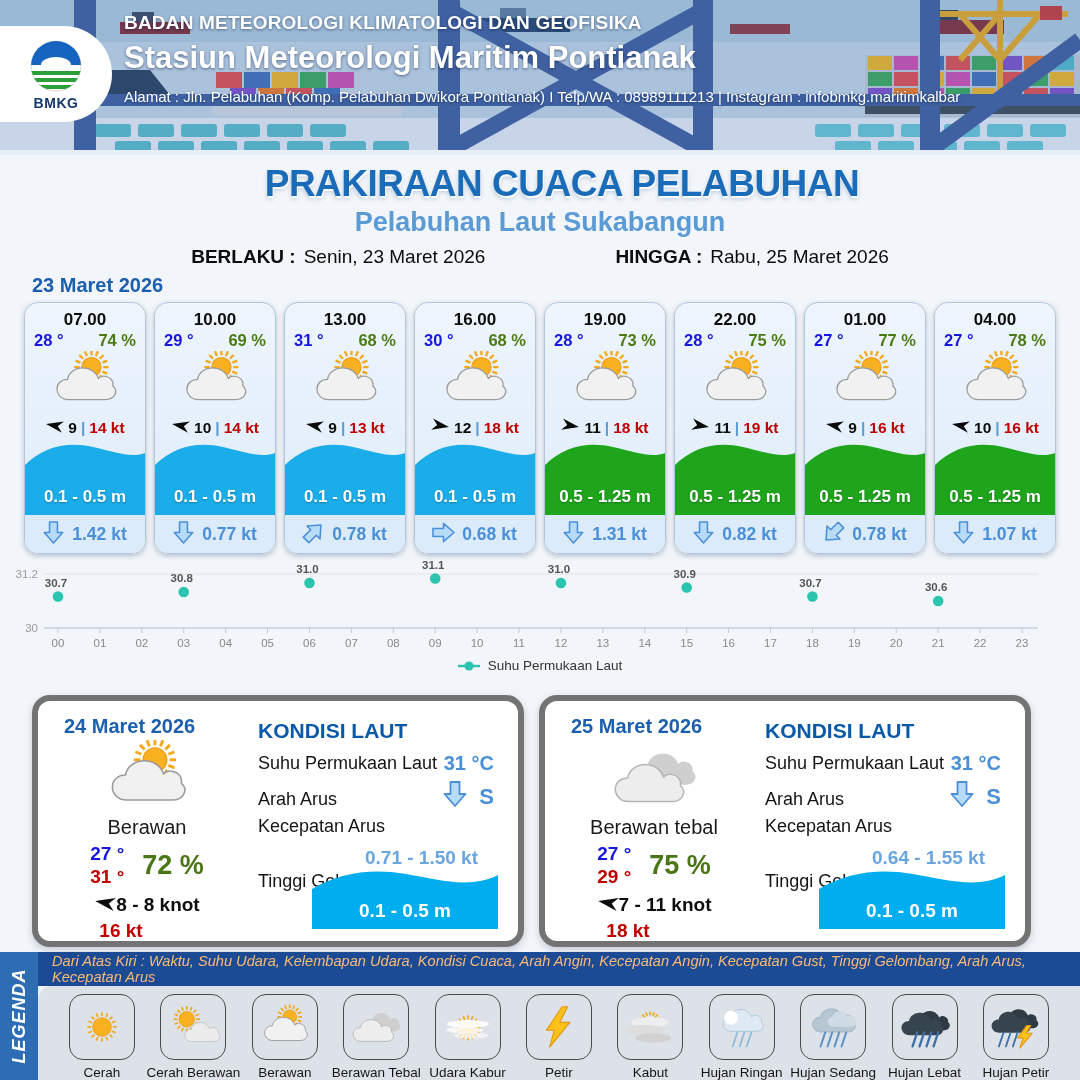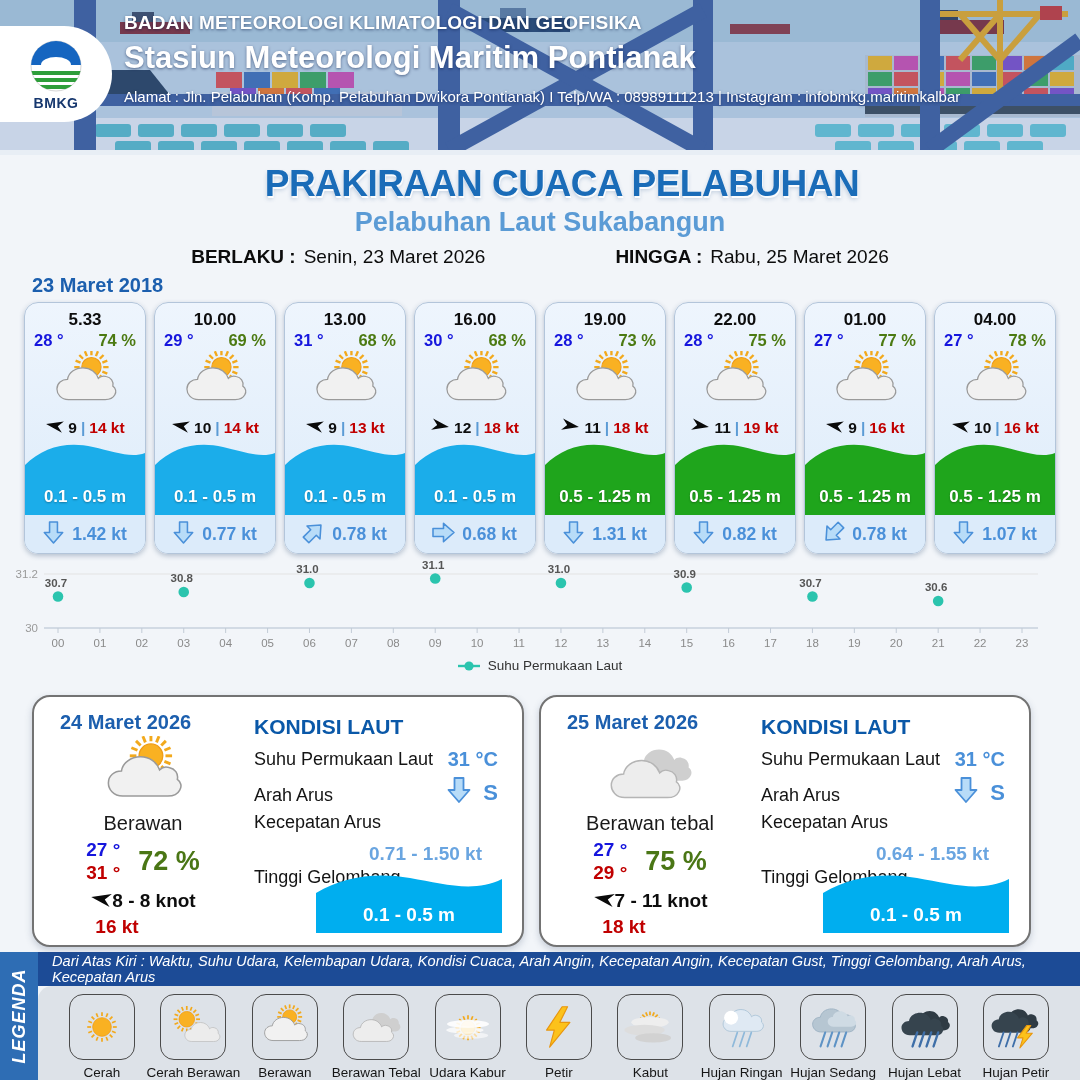--- a/index.html
+++ b/index.html
@@ -48,21 +48,21 @@
   .fc-cur{position:absolute;left:0;right:0;bottom:0;height:38px;display:flex;align-items:center;
           justify-content:center;gap:8px;background:#dcebfa;}
   .cur-val{color:#4a90d9;font-weight:bold;font-size:17.5px;}
 
   
   .chart-block{flex:none;margin-top:4px;}
   .chart-legend{display:flex;justify-content:center;align-items:center;gap:8px;font-size:13.5px;color:#333;margin-top:0px;}
 
   
   .sum-row{display:flex;gap:15px;padding:0 32px;margin-top:22px;flex:none;}
-  .sumcard{width:492px;height:252px;background:#fff;border:2px solid #737373;border-radius:18px;
+  .sumcard{width:492px;height:252px;background:#fff;border:6px solid #737373;border-radius:18px;
            box-shadow:0 3px 7px rgba(60,80,110,.25);display:flex;box-sizing:border-box;position:relative;justify-content:center;}
   .sum-left{width:218px;display:flex;flex-direction:column;align-items:center;flex:none;}
   .sum-date{align-self:flex-start;margin:14px 0 0 26px;font-size:20px;font-weight:bold;color:#1c5fae;}
   .sum-icon{margin-top:2px;height:74px;}
   .sum-cond{font-size:20px;color:#1a1a1a;margin-top:2px;}
   .sum-th{display:flex;align-items:center;gap:18px;margin-top:3px;}
   .sum-temps{display:flex;flex-direction:column;line-height:23px;font-weight:bold;font-size:19px;}
   .t-min{color:#1616dd;}
   .t-max{color:#c00000;}
   .sum-hum{color:#4a7615;font-weight:bold;font-size:27px;}
@@ -78,21 +78,21 @@
   .gel-box{position:absolute;right:20px;bottom:12px;width:186px;height:64px;}
   .gel-box svg{position:absolute;inset:0;}
   .gel-box span{position:absolute;bottom:7px;width:100%;text-align:center;color:#fff;font-weight:bold;font-size:19px;}
 
   
   .legend-section{margin-top:auto;height:128px;display:flex;flex:none;}
   .legend-band{width:38px;background:#2e6db4;position:relative;flex:none;}
   .legend-band span{position:absolute;left:50%;top:50%;transform:translate(-50%,-50%) rotate(-90deg);
                     color:#fff;font-weight:bold;font-style:italic;font-size:18px;letter-spacing:1px;white-space:nowrap;}
   .legend-main{flex:1;display:flex;flex-direction:column;}
-  .legend-header{height:46px;background:#1c4b96;color:#ffffff;font-style:italic;font-size:14.6px;
+  .legend-header{height:46px;background:#1c4b96;color:#fdba74;font-style:italic;font-size:14.6px;
                  display:flex;align-items:center;padding-left:14px;}
   .legend-items{flex:1;background:#dde2e8;display:flex;justify-content:space-between;
                 padding:8px 22px 0;border-radius:14px 0 0 0;}
   .legend-item{display:flex;flex-direction:column;align-items:center;width:84px;}
   .legend-icon-box{width:64px;height:64px;border:1.6px solid #4a4a4a;border-radius:14px;
                    display:flex;align-items:center;justify-content:center;background:transparent;}
   .legend-label{font-size:13.5px;color:#161616;margin-top:5px;white-space:nowrap;}
 </style>
 </head>
 <body>
@@ -245,24 +245,24 @@
 <div class="title-block">
   <div class="main-title">PRAKIRAAN CUACA PELABUHAN</div>
   <div class="sub-title">Pelabuhan Laut Sukabangun</div>
   <div class="validity">
     <div><b>BERLAKU :</b><span>Senin, 23 Maret 2026</span></div>
     <div><b>HINGGA :</b><span>Rabu, 25 Maret 2026</span></div>
   </div>
 </div>
 
 <div class="day1">
-  <div class="day1-date">23 Maret 2018</div>
+  <div class="day1-date">23 Maret 2026</div>
   <div class="cards-row" id="cards-row">
       <div class="fcard">
-        <div class="fc-time">5.33</div>
+        <div class="fc-time">07.00</div>
     <div class="fc-th">
       <span class="fc-temp">28 °</span>
       <span class="fc-hum">74 %</span>
     </div>
     <div class="fc-icon"><svg width="78" height="60" viewBox="0 0 72 56">
             <path d="M14 36 C6 36 2 30 2 25 C2 19 7 15 13 15 C14 8 21 3 29 3 C37 3 43 8 45 14 C47 12 50 11 53 12 C58 13 61 17 60 22 C63 24 64 28 62 31 C60 35 56 36 52 36 Z" transform="translate(14 16) scale(0.62)" fill="#fdfdfd" stroke="none" stroke-width="1.3"></path>
             <line x1="53.0" y1="15.0" x2="58.0" y2="15.0" stroke="#f2a91c" stroke-width="2.2"></line>
             <line x1="52.2" y1="19.2" x2="56.8" y2="21.1" stroke="#f2a91c" stroke-width="2.2"></line>
             <line x1="49.8" y1="22.8" x2="53.3" y2="26.3" stroke="#f2a91c" stroke-width="2.2"></line>
             <line x1="46.2" y1="25.2" x2="48.1" y2="29.8" stroke="#f2a91c" stroke-width="2.2"></line>

